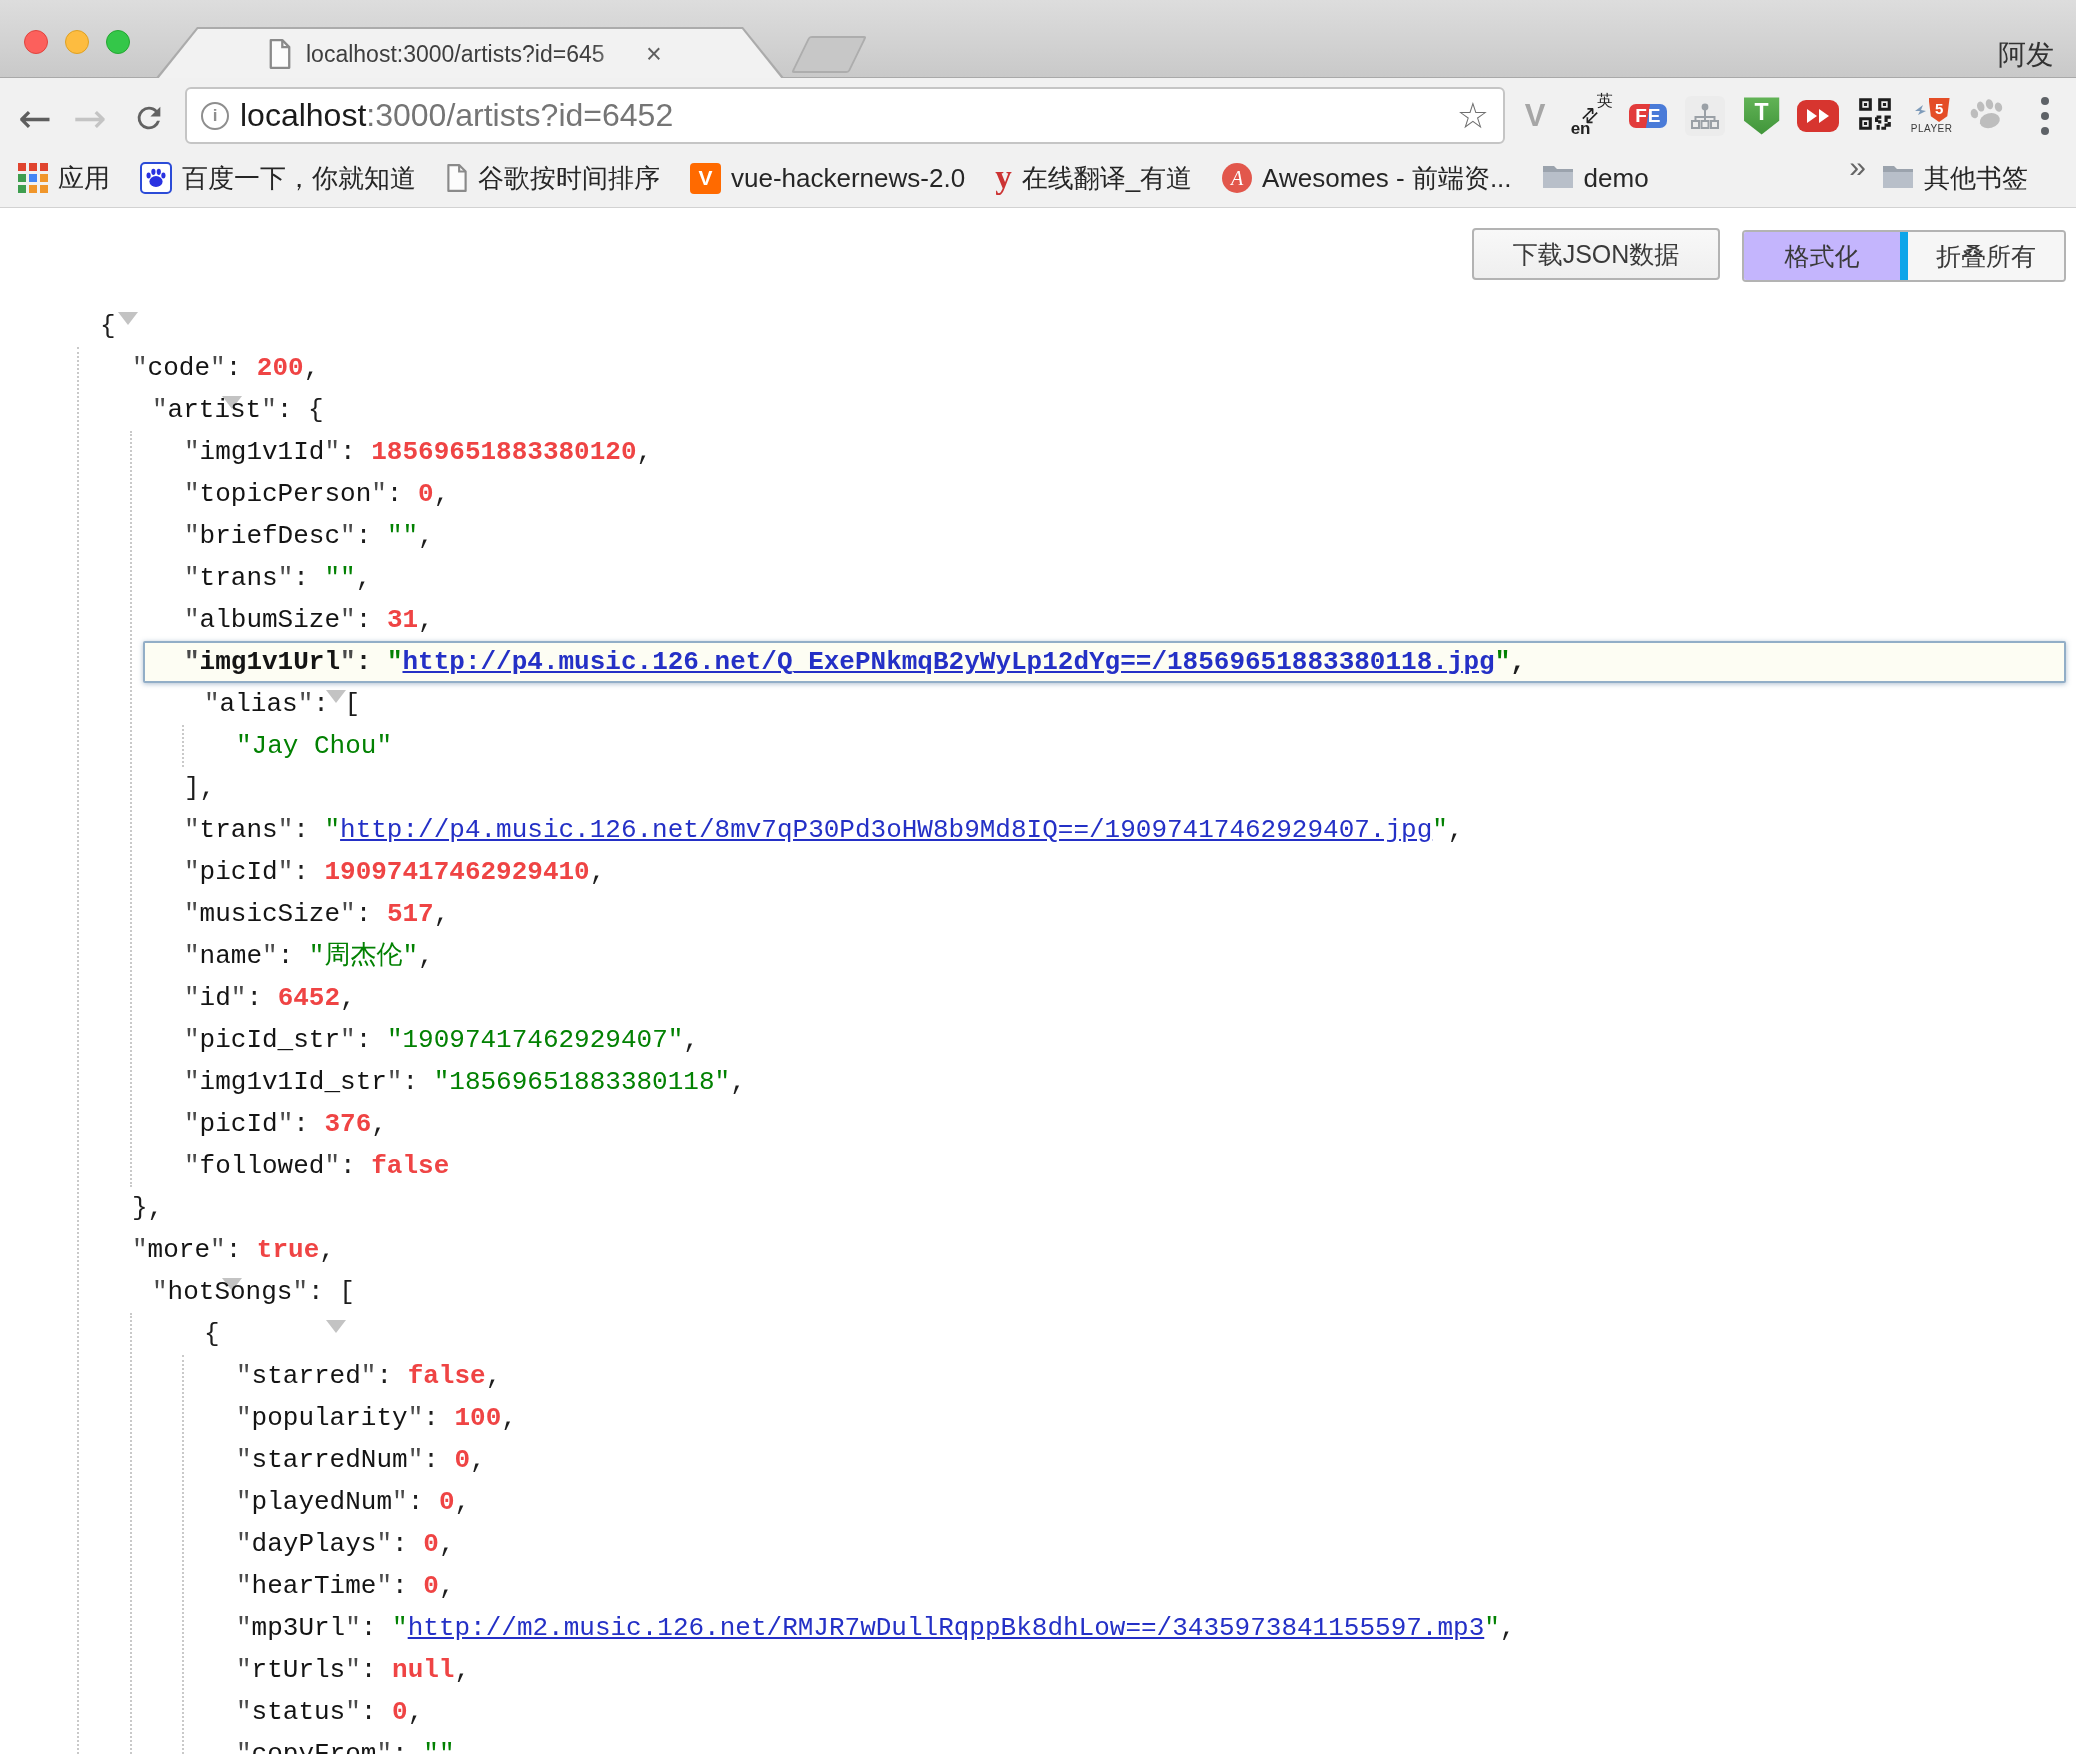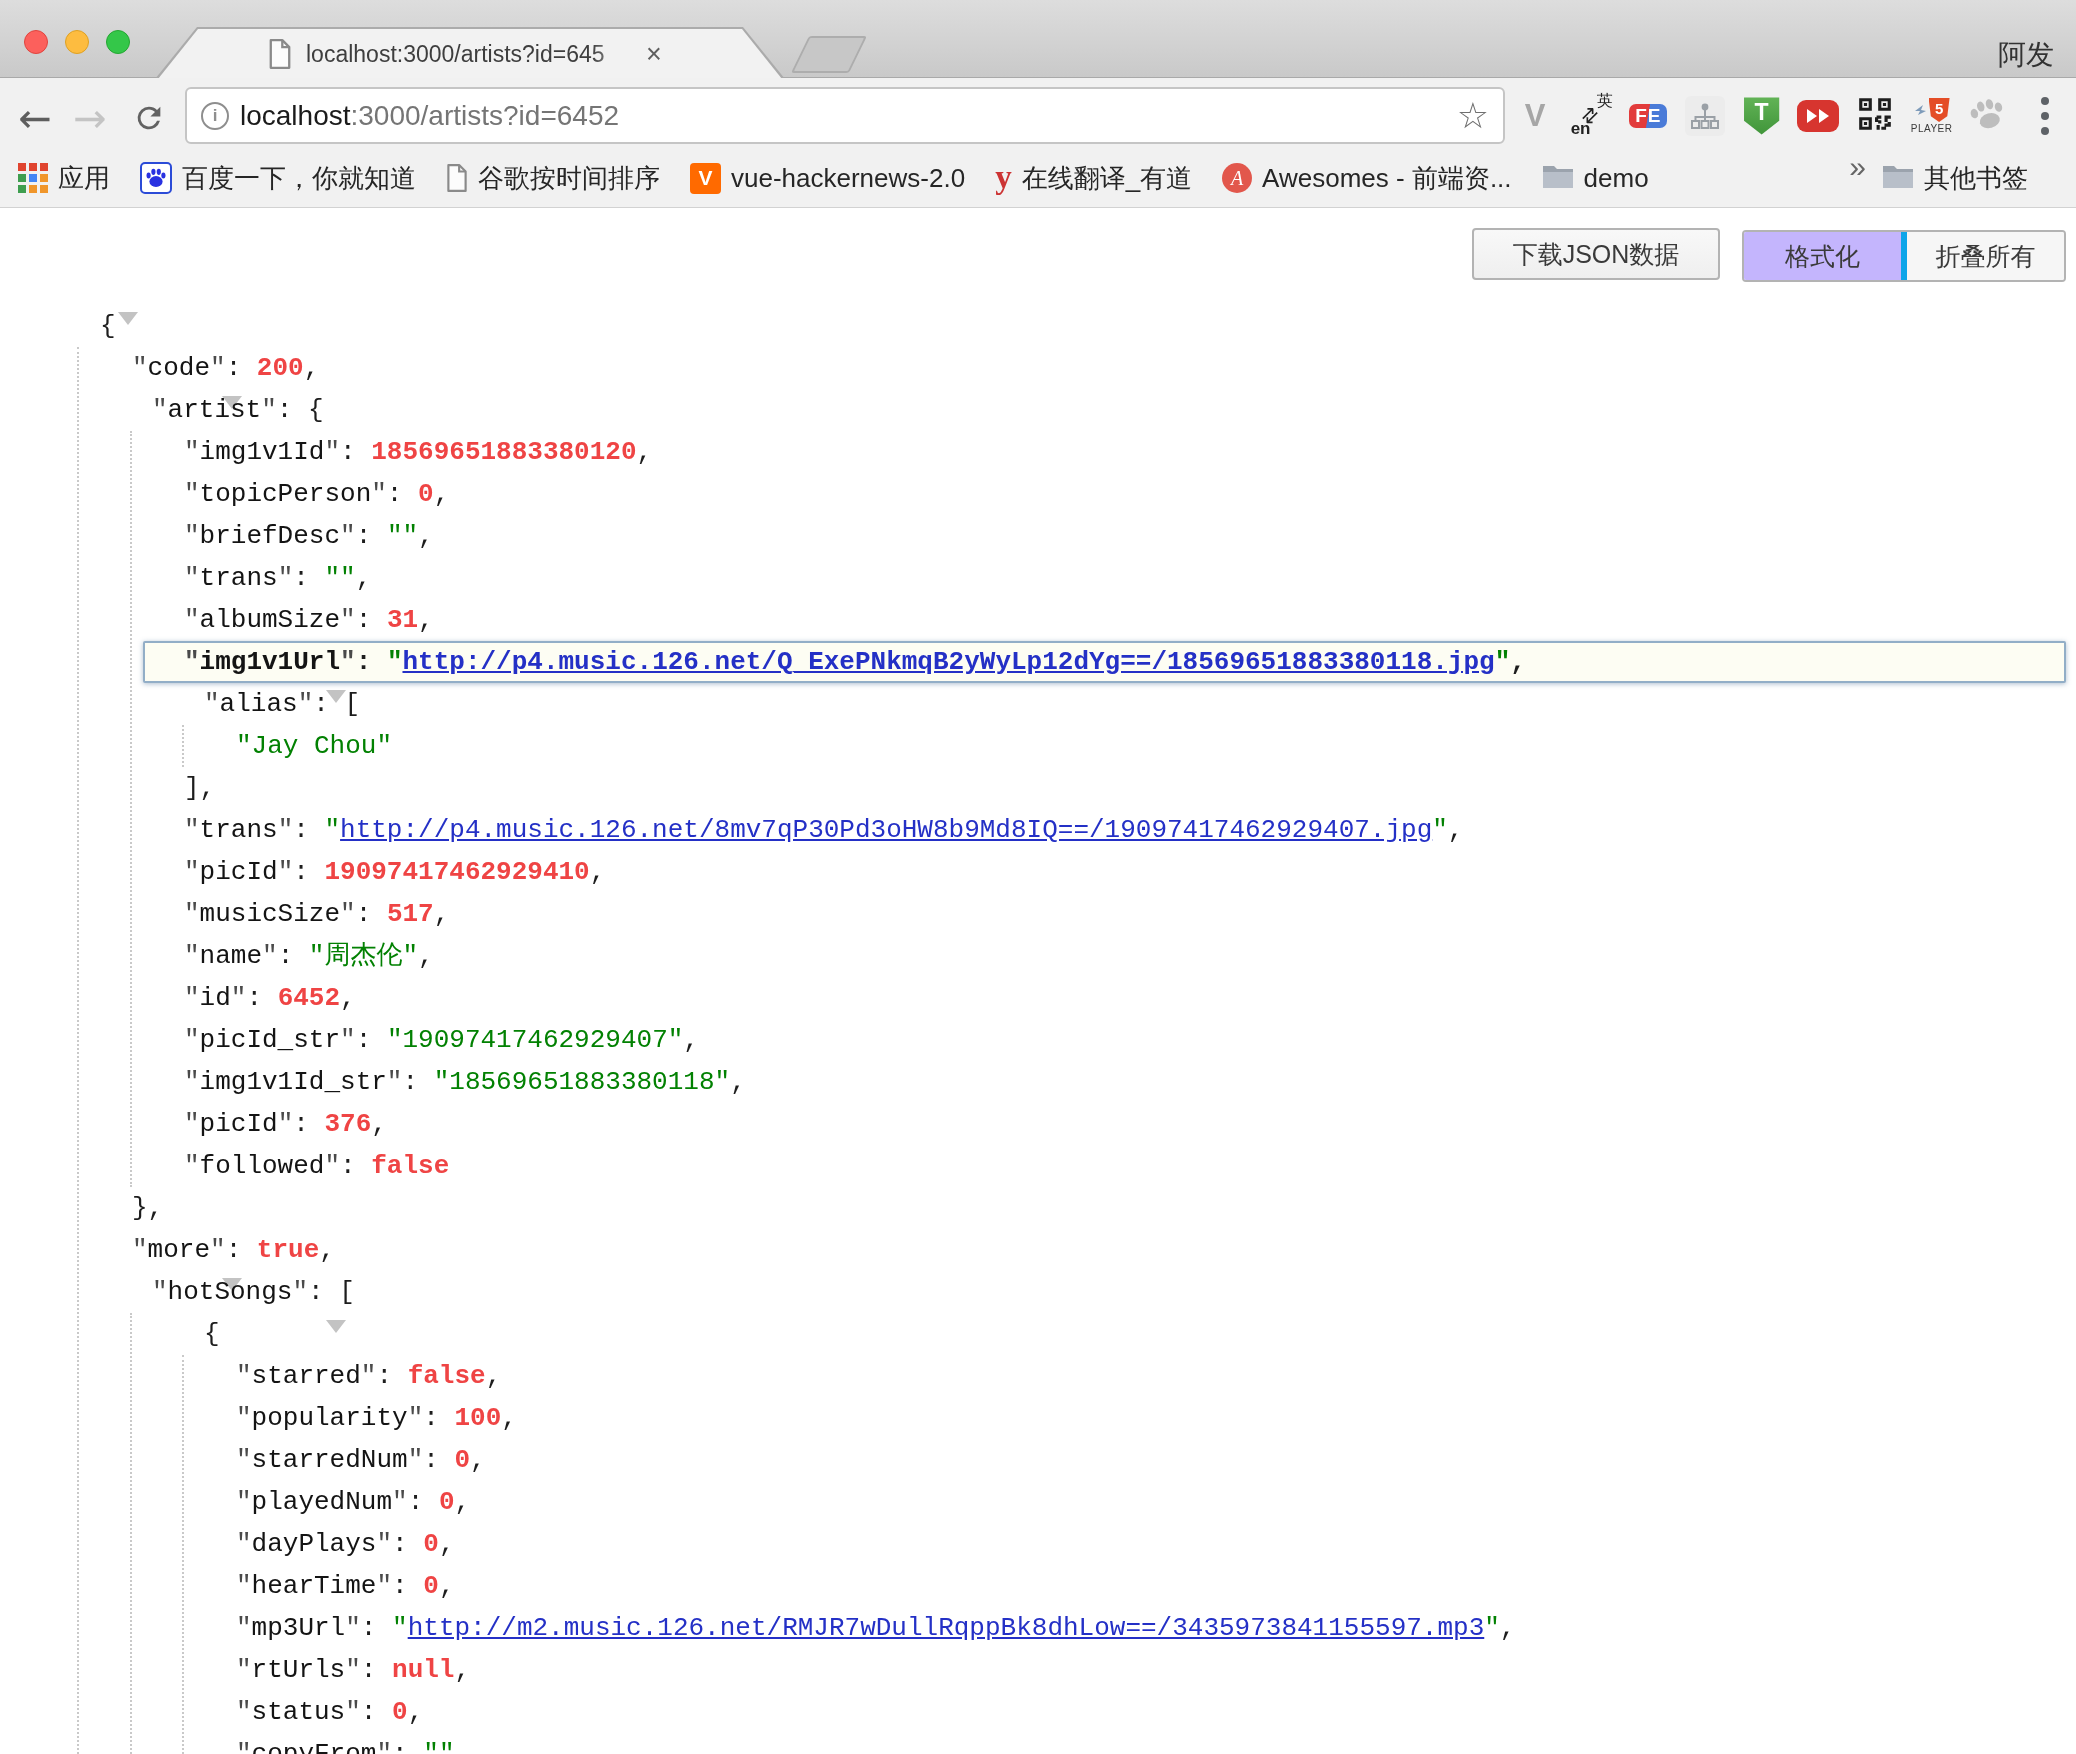--- a/index.html
+++ b/index.html
@@ -48,21 +48,21 @@
   .nav-back    { left:13px;  color:#5E5E5E; }
   .nav-forward { left:68px;  color:#C4C4C4; }
   .nav-reload  { left:127px; }
 
   .addressbar { position:absolute; left:185px; top:9px; width:1320px; height:57px;
                 background:#fff; border:2px solid #C5C5C5; border-radius:6px;
                 display:flex; align-items:center; }
   .info-badge { margin-left:14px; width:28px; height:28px; border:2.5px solid #8E8E8E;
                 border-radius:50%; display:flex; align-items:center; justify-content:center;
                 font-size:17px; font-weight:bold; color:#8E8E8E; }
-  .url-text { margin-left:11px; font-size:28px; white-space:nowrap; }
+  .url-text { margin-left:11px; font-size:32px; white-space:nowrap; }
   .url-host { color:#1B1B1B; }
   .url-path { color:#757575; }
   .star { position:absolute; right:14px; top:6px; font-family:"DejaVu Sans",sans-serif;
           font-size:36px; color:#6F6F6F; }
 
   .ext-row { position:absolute; left:1512px; top:10px; width:556px; height:56px;
              display:flex; align-items:center; justify-content:space-between; }
   .ext { width:46px; height:50px; display:flex; align-items:center; justify-content:center;
          position:relative; }
 
@@ -118,21 +118,21 @@
 
   .btn { position:absolute; height:52px; border:2px solid #B3B3B3; border-radius:4px;
          background:linear-gradient(#F8F8F8,#EFEFEF); color:#3A3A3A; font-size:25px;
          display:flex; align-items:center; justify-content:center; }
   .btn-download { left:1472px; top:19px; width:248px; }
   .btn-group { position:absolute; left:1742px; top:21px; width:324px; height:52px;
          border:2px solid #B3B3B3; border-radius:4px; display:flex; overflow:hidden; }
   .seg { flex:1; display:flex; align-items:center; justify-content:center;
          font-size:25px; color:#3A3A3A; background:#F6F6F6; }
   .seg.selected { background:#c4b5fd; }
-  .seg + .seg { border-left:6px solid #0ea5e9; }
+  .seg + .seg { border-left:8px solid #0ea5e9; }
 
   
   .json-tree { position:absolute; top:96px; left:0; right:0;
                font-family:"Liberation Mono","DejaVu Sans Mono",monospace;
                font-size:26px; }
   .jrow { position:relative; height:42px; line-height:42px; white-space:pre; }
   .jrow > span, .jrow > a { position:relative; z-index:1; }
   .jrow.hl { font-weight:bold; }
   .jrow.hl::before { content:""; position:absolute; left:143px; right:10px; top:0; bottom:0;
                background:#FDFDF3; border:2px solid #92AEC7; border-radius:2px;

